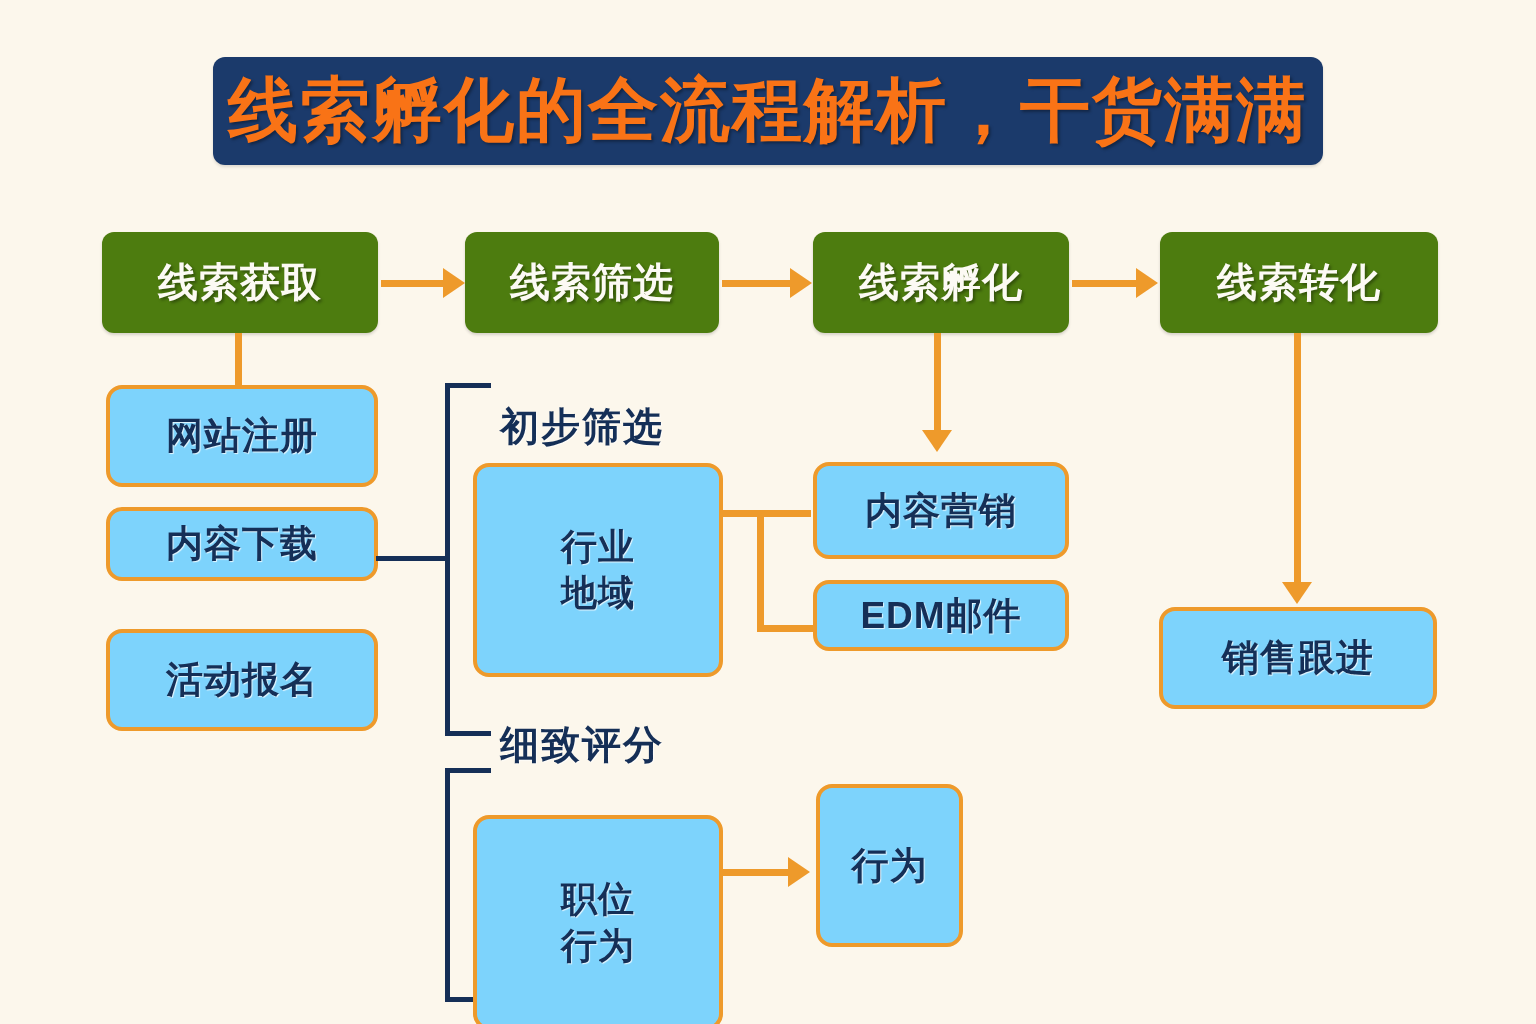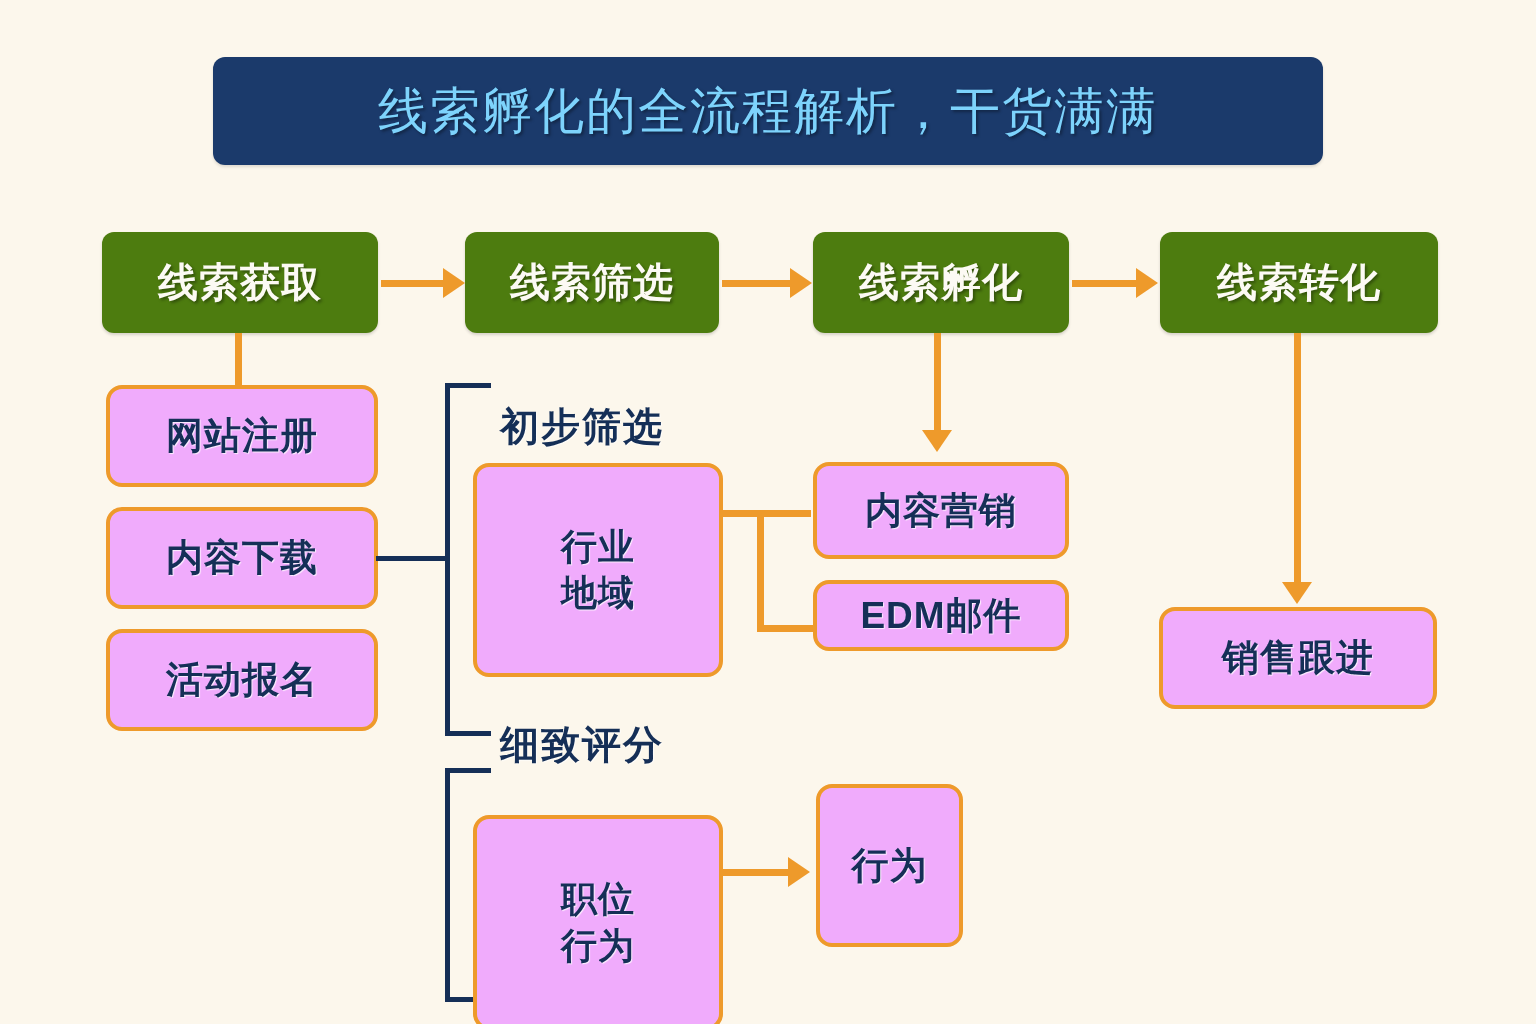--- a/index.html
+++ b/index.html
@@ -12,39 +12,39 @@
   #stage{position:relative;width:1536px;height:1024px;}
 
   
   .title-bar{
     position:absolute;left:213px;top:57px;width:1110px;height:108px;
     background:#1B3A6B;border-radius:12px;
     display:flex;align-items:center;justify-content:center;
     box-shadow:0 2px 3px rgba(0,0,0,.12);
   }
   .title-bar .txt{
-    color:#7dd3fc;font-size:50px;font-weight:normal;letter-spacing:2px;
+    color:#f97316;font-size:70px;font-weight:bold;letter-spacing:2px;
     text-shadow:2px 2px 3px rgba(0,0,0,.35);
     white-space:nowrap;
   }
 
   
   .nbox{
     position:absolute;background:#4d7c0f;border-radius:12px;
     display:flex;align-items:center;justify-content:center;
     box-shadow:0 2px 3px rgba(0,0,0,.15);
   }
   .nbox .txt{
     color:#FCFAF4;font-size:40px;font-weight:bold;letter-spacing:1px;
     text-shadow:2px 2px 3px rgba(0,0,0,.35);white-space:nowrap;
   }
 
   
   .lbox{
-    position:absolute;background:#f0abfc;
+    position:absolute;background:#7dd3fc;
     border:4px solid #EE9A2B;border-radius:16px;
     display:flex;flex-direction:column;
     align-items:center;justify-content:center;
     box-sizing:border-box;
   }
   .lbox .txt{
     color:#152F57;font-size:37px;font-weight:bold;letter-spacing:1px;
     white-space:nowrap;line-height:1.28;
     text-shadow:1px 1px 1px rgba(255,255,255,.8);
   }
@@ -108,21 +108,21 @@
   <div class="arrow-r" style="left:790px;top:268px;"></div>
 
   <div class="oh" style="left:1072px;top:280px;width:66px;"></div>
   <div class="arrow-r" style="left:1136px;top:268px;"></div>
 
   <div class="ov" style="left:235px;top:333px;height:52px;"></div>
 
   <div class="lbox" style="left:106px;top:385px;width:272px;height:102px;">
     <span class="txt">网站注册</span>
   </div>
-  <div class="lbox" style="left:106px;top:507px;width:272px;height:102px;">
+  <div class="lbox" style="left:106px;top:507px;width:272px;height:74px;">
     <span class="txt">内容下载</span>
   </div>
   <div class="lbox" style="left:106px;top:629px;width:272px;height:102px;">
     <span class="txt">活动报名</span>
   </div>
 
   <div class="nh" style="left:376px;top:556px;width:72px;"></div>
 
   <div class="nv" style="left:445px;top:383px;height:353px;"></div>
   <div class="nh" style="left:445px;top:383px;width:46px;"></div>

